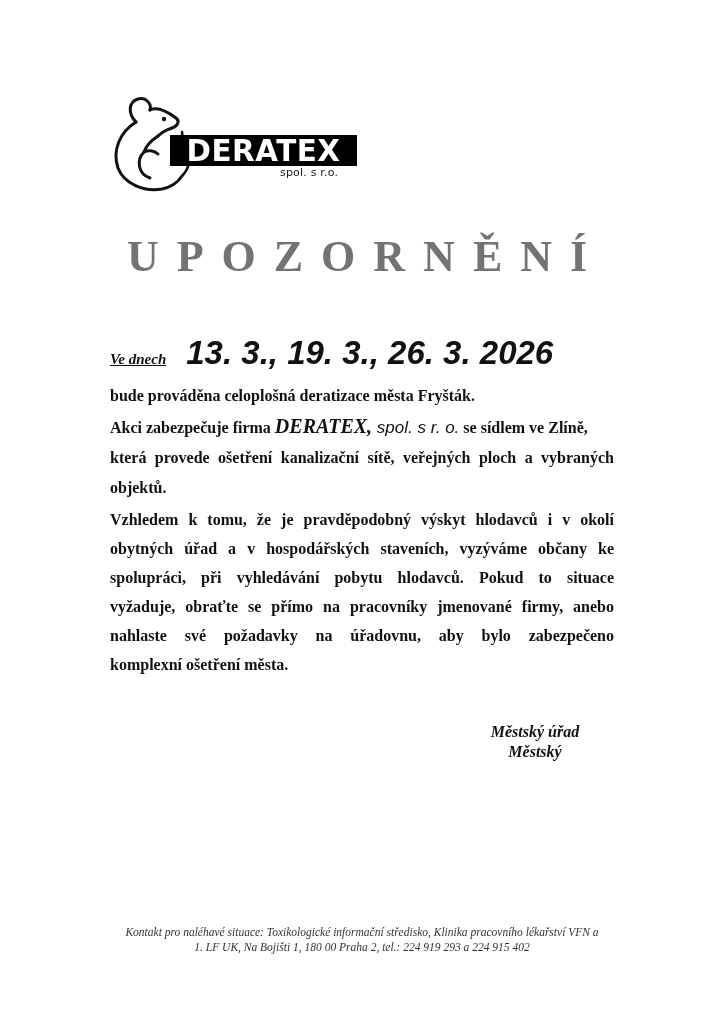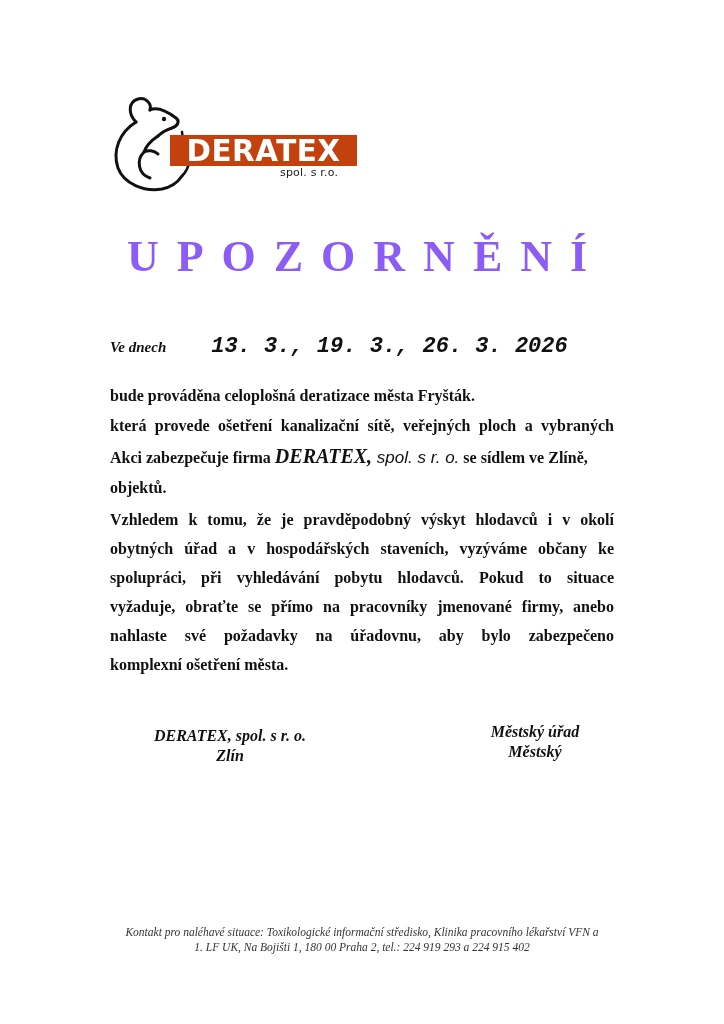--- a/index.html
+++ b/index.html
@@ -33,21 +33,21 @@
     .logo svg.mouse {
       position: absolute;
       left: 0; top: 0;
     }
     .logo .brand-bar {
       position: absolute;
       left: 64px;
       top: 41px;
       width: 187px;
       height: 31px;
-      background: #c2410c;
+      background: #000000;
       display: flex;
       align-items: center;
       justify-content: center;
     }
     .logo .brand-name {
       font-family: "DejaVu Sans", "Liberation Sans", sans-serif;
       font-weight: bold;
       font-size: 30px;
       letter-spacing: 0.5px;
       color: #ffffff;
@@ -68,46 +68,47 @@
     .title {
       position: absolute;
       left: 0;
       width: 724px;
       top: 231px;
       text-align: center;
       font-family: "Liberation Serif", "DejaVu Serif", serif;
       font-weight: bold;
       font-size: 44px;
       letter-spacing: 18px;
-      color: #8b5cf6;
+      color: #737373;
       padding-left: 8px;
       box-sizing: border-box;
     }
 
     
     .date-line {
       position: absolute;
       left: 110px;
       top: 334px;
       white-space: nowrap;
     }
     .date-line .lead {
       font-family: "Liberation Serif", serif;
       font-style: italic;
       font-weight: bold;
       font-size: 15px;
       display: inline-block;
       vertical-align: baseline;
+      text-decoration: underline;
     }
     .date-line .dates {
-      font-family: Liberation Mono, monospace;
-      font-style: italic;
-      font-weight: bold;
-      font-size: 22px;
-      margin-left: 41px;
+      font-family: Liberation Sans, sans-serif;
+      font-style: italic;
+      font-weight: bold;
+      font-size: 33px;
+      margin-left: 16px;
       display: inline-block;
       vertical-align: baseline;
     }
 
     
     .body-text {
       position: absolute;
       left: 110px;
       width: 504px;
       font-family: "Liberation Serif", serif;
@@ -217,38 +218,34 @@
 
   <div class="title">UPOZORNĚNÍ</div>
 
   <div class="date-line">
     <span class="lead">Ve dnech</span>
     <span class="dates">13. 3., 19. 3., 26. 3. 2026</span>
   </div>
 
   <div class="body-text para1">
     <span class="line">bude prováděna celoplošná deratizace města  Fryšták.</span>
+    <span class="line"><span>Akci zabezpečuje firma </span><span class="company-ital">DERATEX,</span><span class="company-sans"> spol. s r. o.</span><span> se sídlem ve Zlíně,</span></span>
     <span class="line justified">která provede ošetření kanalizační sítě, veřejných ploch a vybraných</span>
-    <span class="line"><span>Akci zabezpečuje firma </span><span class="company-ital">DERATEX,</span><span class="company-sans"> spol. s r. o.</span><span> se sídlem ve Zlíně,</span></span>
     <span class="line">objektů.</span>
   </div>
 
   <div class="body-text para2">
     <span class="line">Vzhledem k tomu, že je pravděpodobný výskyt hlodavců i v okolí</span>
     <span class="line">obytných úřad a v hospodářských staveních, vyzýváme občany ke</span>
     <span class="line">spolupráci, při vyhledávání pobytu hlodavců. Pokud to situace</span>
     <span class="line">vyžaduje, obraťte se přímo na pracovníky jmenované firmy, anebo</span>
     <span class="line">nahlaste své požadavky na úřadovnu, aby bylo zabezpečeno</span>
     <span class="line last">komplexní ošetření města.</span>
   </div>
 
-  <div class="sig sig-left">
-    <div>DERATEX, spol. s r. o.</div>
-    <div>Zlín</div>
-  </div>
   <div class="sig sig-right">
     <div>Městský úřad</div>
     <div>Městský</div>
   </div>
 
   <div class="footer">
     <span>Kontakt pro naléhavé situace: Toxikologické informační středisko, Klinika pracovního lékařství VFN a</span>
     <span>1. LF UK, Na Bojišti 1, 180 00 Praha 2, tel.: 224 919 293 a 224 915 402</span>
   </div>
 

